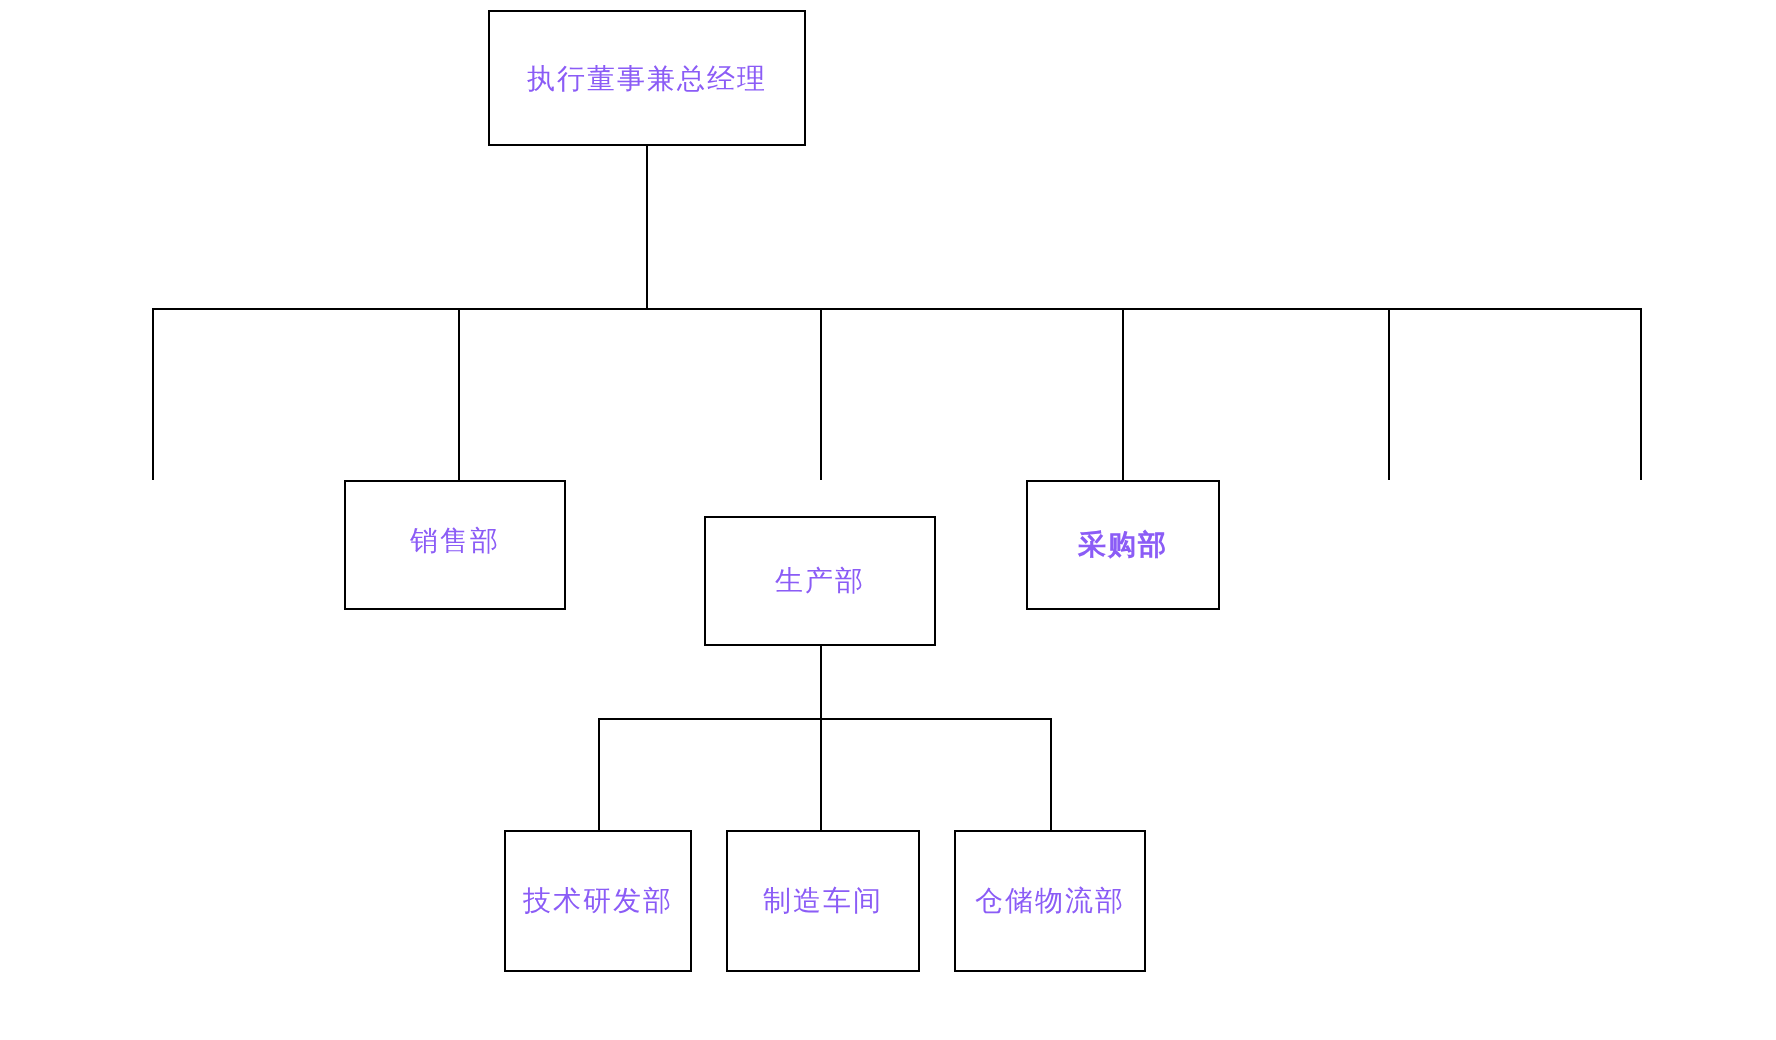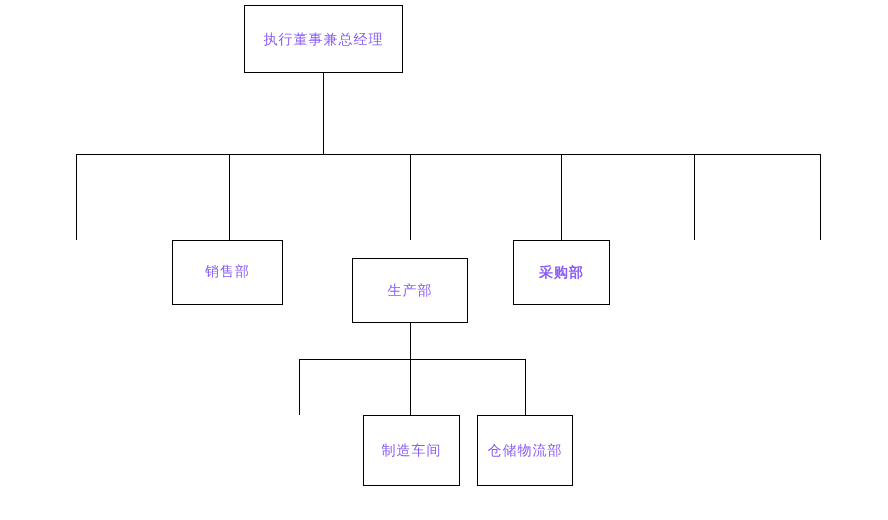--- a/index.html
+++ b/index.html
@@ -66,20 +66,23 @@
   <div class="node" style="left:172px; top:240px; width:111px; height:65px;font-family:Liberation Serif, serif;">
     <span>销售部</span>
   </div>
   <div class="node" style="left:352px; top:240px; width:116px; height:65px;margin-top:18px;">
     <span>生产部</span>
   </div>
   <div class="node" style="left:513px; top:240px; width:97px; height:65px;font-weight:bold;">
     <span>采购部</span>
   </div>
 
+  <div class="node" style="left:252px; top:415px; width:94px; height:71px;">
+    <span>技术研发部</span>
+  </div>
   <div class="node" style="left:363px; top:415px; width:97px; height:71px;">
     <span>制造车间</span>
   </div>
   <div class="node" style="left:477px; top:415px; width:96px; height:71px;">
     <span>仓储物流部</span>
   </div>
 
 </div>
 
 </body></html>

